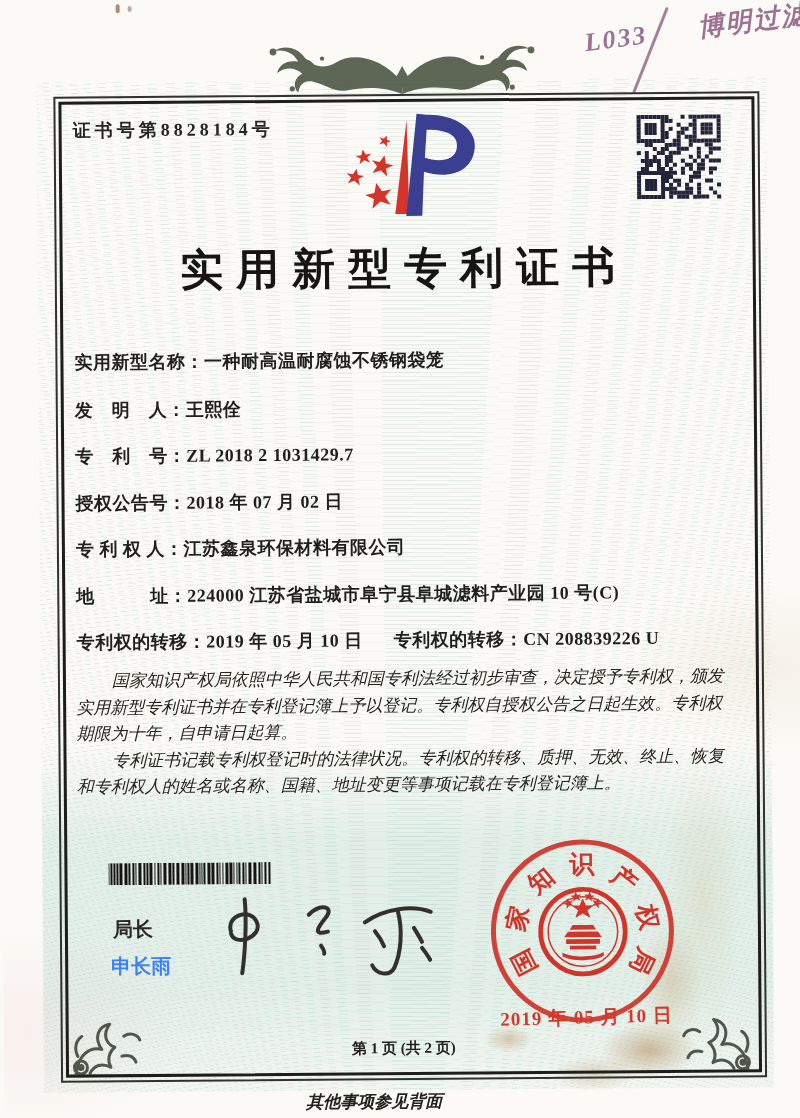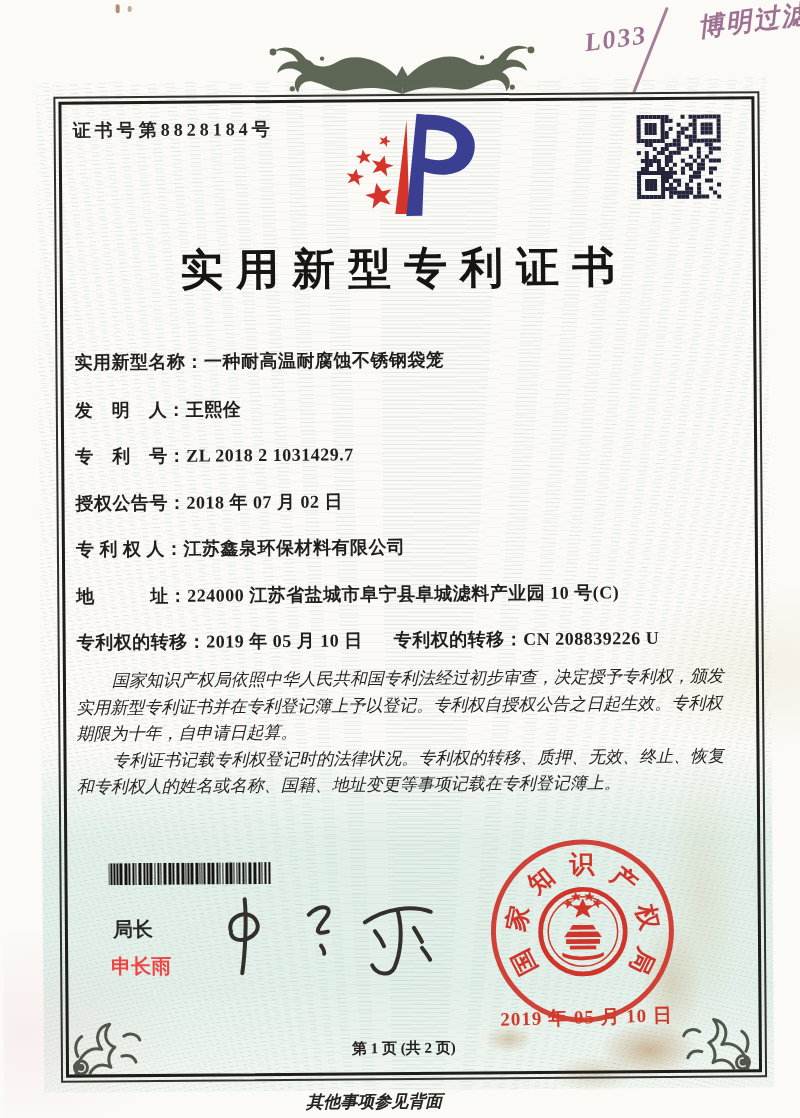--- a/index.html
+++ b/index.html
@@ -72,21 +72,21 @@
 
   
   .barcode{position:absolute;left:106px;top:861px;width:202px;height:22px;
     white-space:nowrap;overflow:hidden;font-size:0;}
   .barcode span{display:inline-block;height:100%;background:#15130f;vertical-align:top;}
 
   
   .issuer-title{position:absolute;left:110px;top:914px;font-size:20px;font-weight:600;
     font-family:"Liberation Sans","DejaVu Sans",sans-serif;color:#2a2825;}
   .issuer-name{position:absolute;left:108px;top:951px;font-size:20px;font-weight:600;
-    font-family:"Liberation Sans","DejaVu Sans",sans-serif;color:#ef4444;}
+    font-family:"Liberation Sans","DejaVu Sans",sans-serif;color:#3b82f6;}
   .signature{position:absolute;left:212px;top:878px;width:232px;height:118px;}
 
   
   .seal{position:absolute;left:488px;top:841px;width:183px;height:183px;}
   .seal .ring{position:absolute;inset:0;border:5px solid #cf352b;border-radius:50%;opacity:.93;}
   .seal-chars{position:absolute;inset:0;}
   .seal-chars span{position:absolute;left:50%;top:50%;width:30px;height:30px;margin:-15px 0 0 -15px;
     display:flex;align-items:center;justify-content:center;
     font-size:25px;font-weight:700;color:#cf352b;}
   .emblem{position:absolute;left:50%;top:50%;width:94px;height:94px;margin:-47px 0 0 -47px;}

